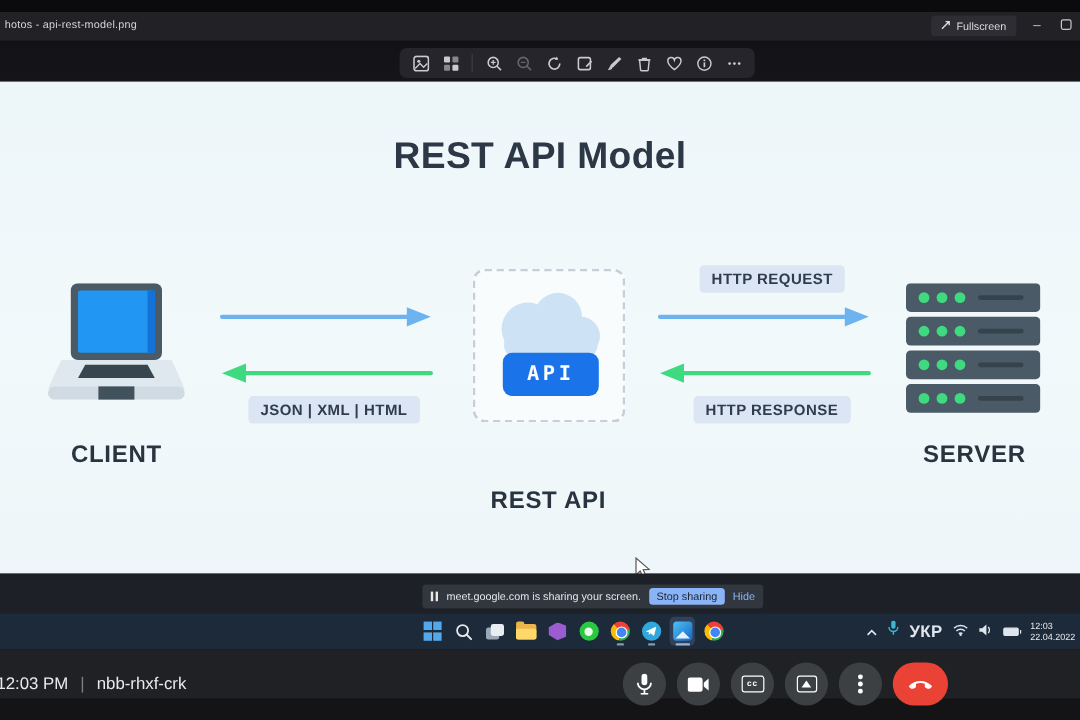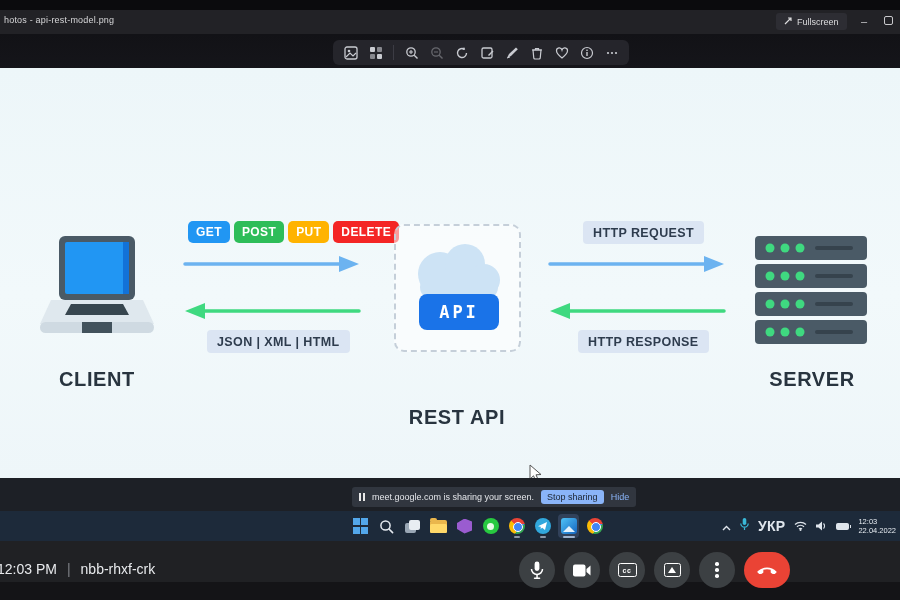--- a/index.html
+++ b/index.html
@@ -198,40 +198,35 @@
         <svg width="14" height="14" viewBox="0 0 14 14">
             <circle cx="3" cy="7" r="1.1" fill="#c9cbd1"></circle>
             <circle cx="7" cy="7" r="1.1" fill="#c9cbd1"></circle>
             <circle cx="11" cy="7" r="1.1" fill="#c9cbd1"></circle>
           </svg>
       </span>
     </div>
   </div>
 
   <div class="canvas">
+    <div class="diagram-title">REST API Model</div>
 
     <div class="laptop">
       <svg width="114" height="102" viewBox="0 0 114 102">
         <rect x="19" y="0" width="76" height="64" rx="6" fill="#4a5a66"></rect>
         <rect x="25" y="6" width="64" height="52" rx="2" fill="#2196f3"></rect>
         <rect x="83" y="6" width="6" height="52" fill="#1272d8"></rect>
         <path d="M11 64 H103 L114 88 H0 Z" fill="#dfe8ee"></path>
         <path d="M31 68 H83 L89 79 H25 Z" fill="#37464f"></path>
         <rect x="0" y="86" width="114" height="11" rx="5.5" fill="#cfdae2"></rect>
         <rect x="42" y="86" width="30" height="11" fill="#42525c"></rect>
       </svg>
     </div>
     <div class="node-label lbl-client">CLIENT</div>
 
-    <div class="badges">
-      <span class="badge b-get">GET</span>
-      <span class="badge b-post">POST</span>
-      <span class="badge b-put">PUT</span>
-      <span class="badge b-del">DELETE</span>
-    </div>
 
     <div class="arrow arr-l-req">
       <svg width="178" height="20" viewBox="0 0 178 20">
           <line x1="2" y1="10" x2="158" y2="10" stroke="#6cb3f0" stroke-width="3.5" stroke-linecap="round"></line>
           <polygon points="156,2 176,10 156,18" fill="#6cb3f0"></polygon>
         </svg>
     </div>
     <div class="arrow arr-l-res">
       <svg width="178" height="20" viewBox="0 0 178 20">
           <line x1="176" y1="10" x2="20" y2="10" stroke="#3fd980" stroke-width="3.5" stroke-linecap="round"></line>

